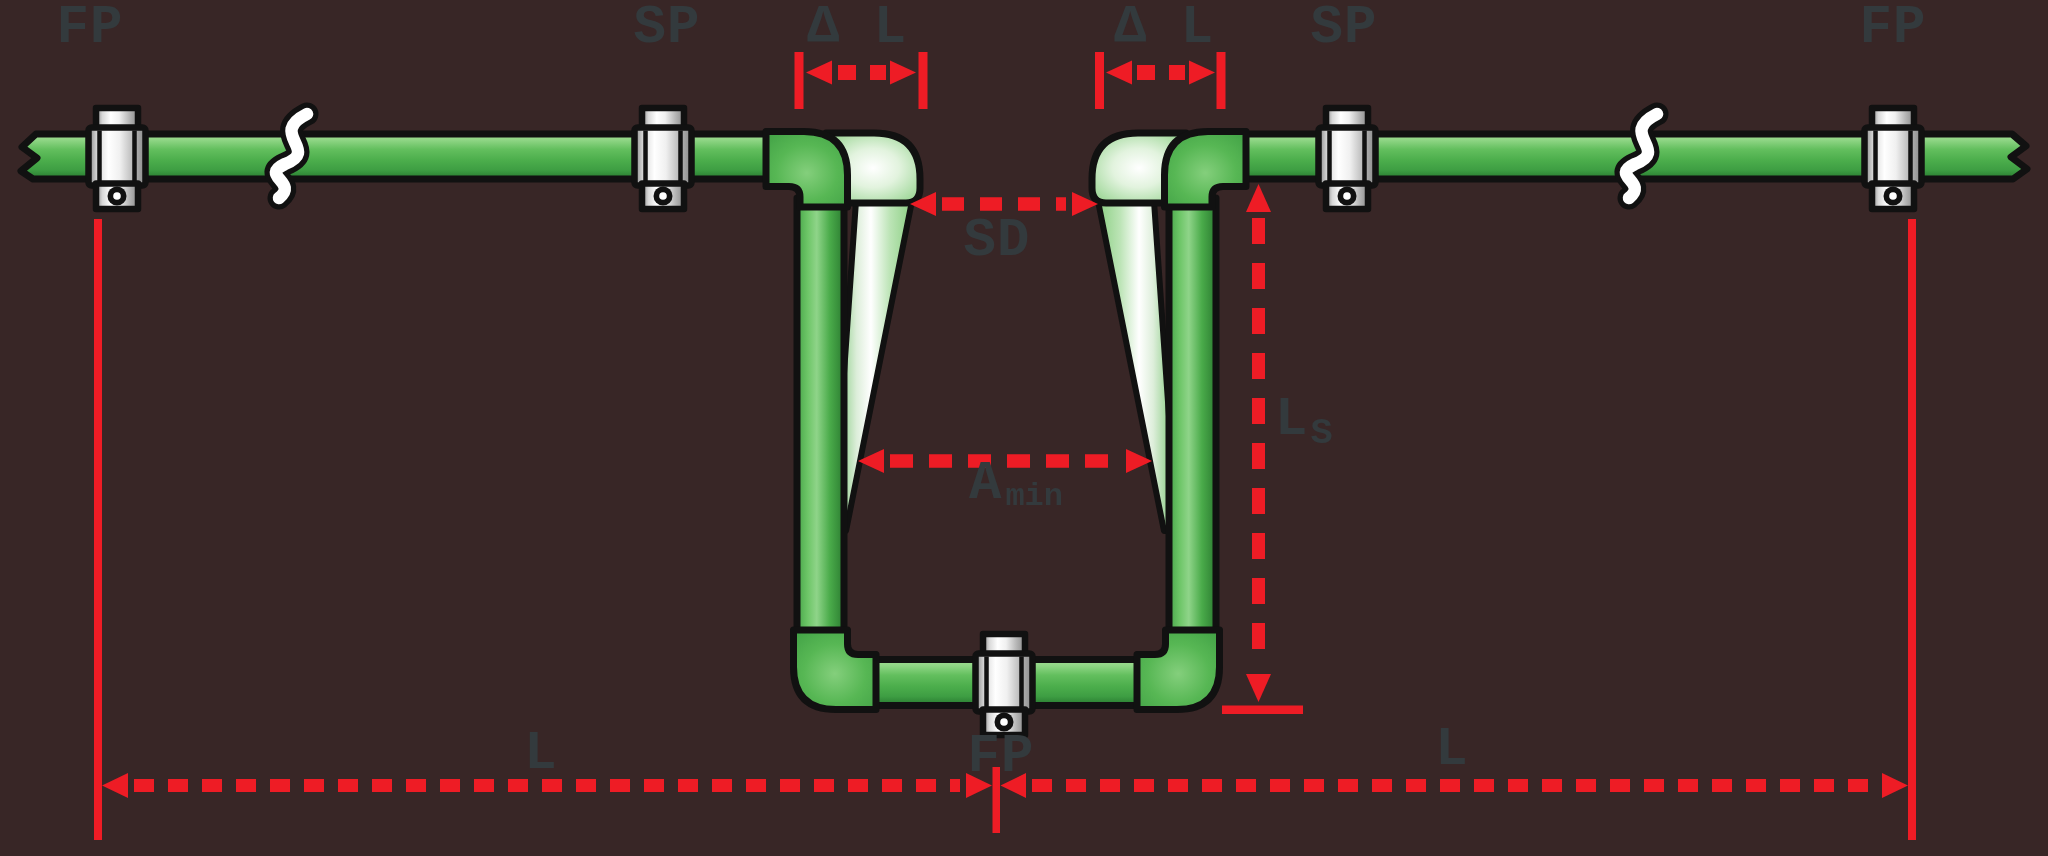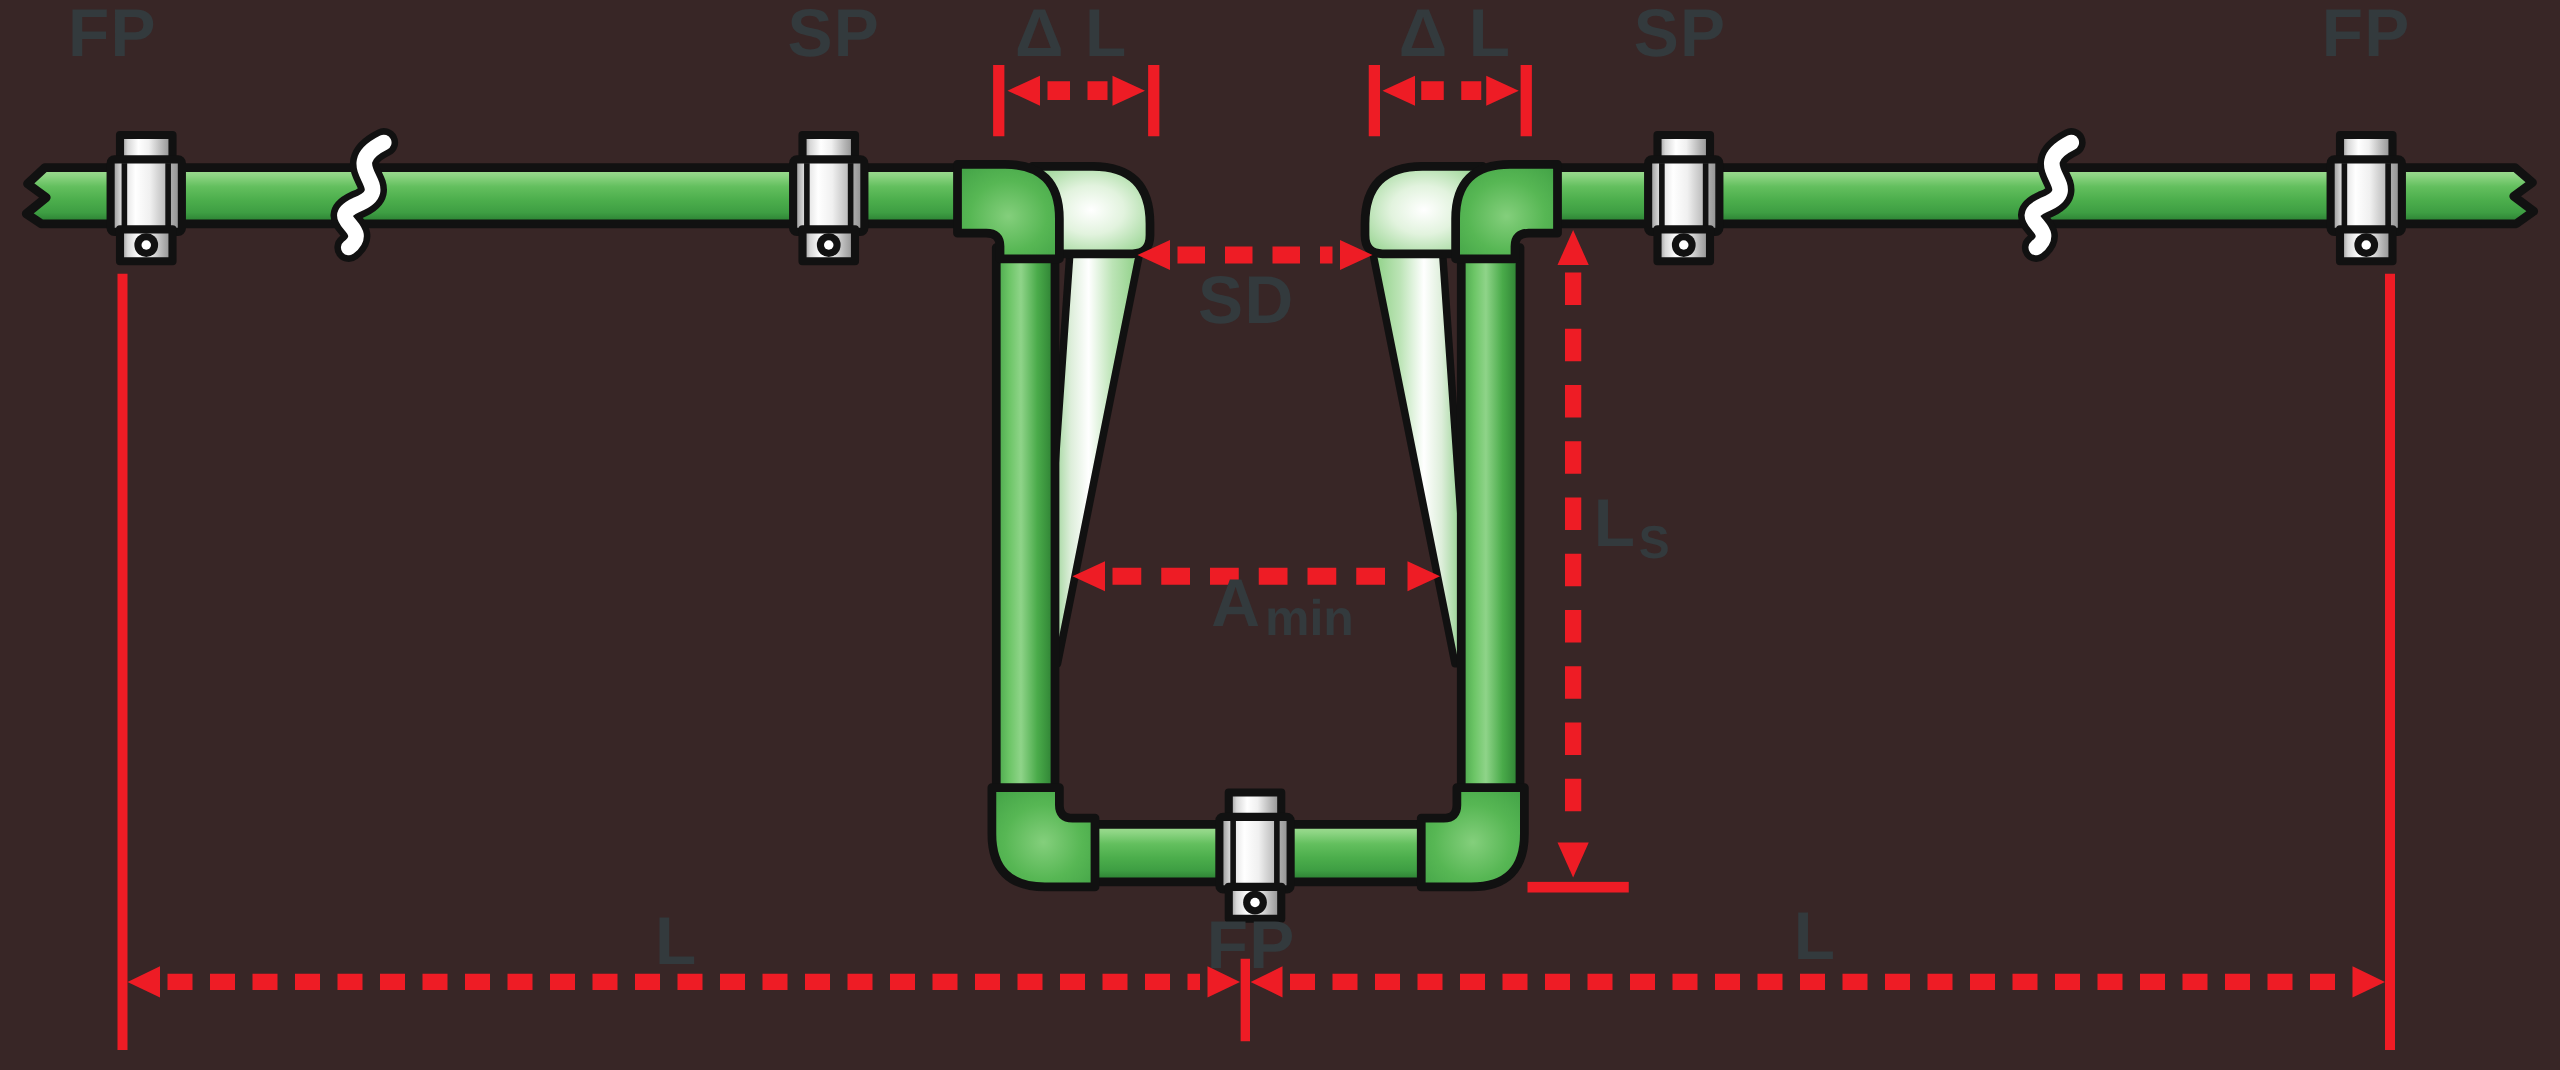--- a/index.html
+++ b/index.html
@@ -5,21 +5,21 @@
   :root{
     --background:#382626;
     --dimension-red:#ee1c25;
     --label-gray:#333a3d;
     --outline:#111111;
   }
   html,body{margin:0;padding:0;background:var(--background);}
   .stage{
     position:relative;width:2048px;height:856px;overflow:hidden;
     background:var(--background);
-    font-family:Liberation Sans, sans-serif;
+    font-family:Liberation Mono, monospace;
   }
   .stage svg{position:absolute;left:0;top:0;}
   
   .outl{stroke:var(--outline);stroke-width:7;stroke-linejoin:round;}
   .outl6{stroke:var(--outline);stroke-width:6;stroke-linejoin:round;}
   .met{fill:url(#gMetal);stroke:var(--outline);stroke-width:6.5;stroke-linejoin:round;}
   .seam{stroke:var(--outline);stroke-width:4.5;}
   .bolt{fill:var(--outline);}
   .boltc{fill:#ffffff;}
   .brk-b{fill:none;stroke:var(--outline);stroke-width:23;stroke-linecap:round;}
@@ -27,21 +27,21 @@
   .rf{fill:var(--dimension-red);}
   .rs{stroke:var(--dimension-red);fill:none;}
   
   .lbl{
     position:absolute;color:var(--label-gray);
     font-size:54px;font-weight:bold;line-height:1.02;letter-spacing:1px;
     white-space:nowrap;
   }
   .ctr{transform:translateX(-50%);}
   .sub{font-size:37px;position:relative;top:9px;margin-left:2px;letter-spacing:0;}
-  .submin{font-size:40px;position:relative;top:7px;margin-left:3px;letter-spacing:0;}
+  .submin{font-size:32px;position:relative;top:7px;margin-left:3px;letter-spacing:0;}
 </style>
 </head>
 <body>
 
 <div class="stage">
 
   <svg width="2048" height="856" viewBox="0 0 2048 856">
     <defs>
       <linearGradient id="gPipeV" x1="0" y1="0" x2="0" y2="1">
         <stop offset="0" stop-color="#a7dd98"></stop>

